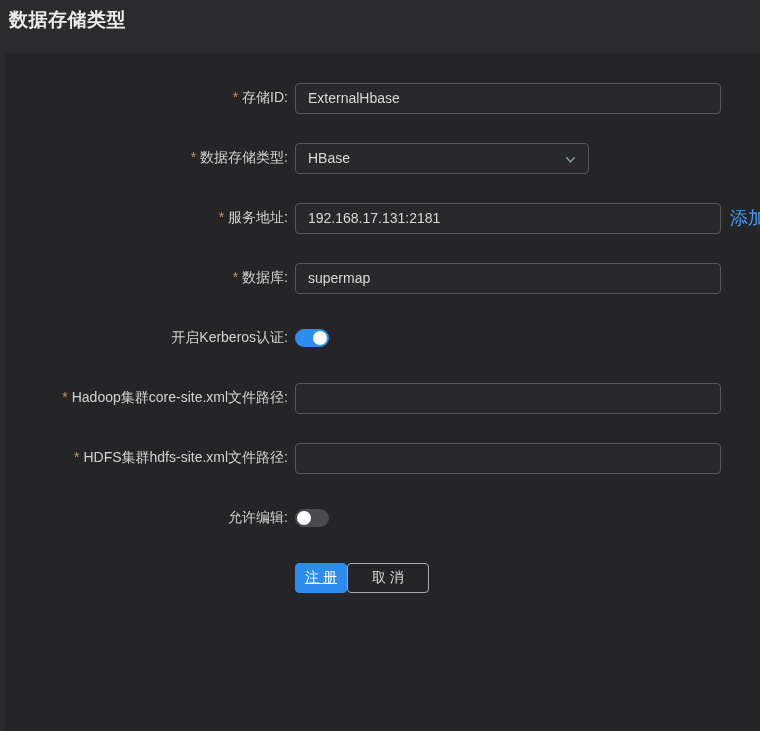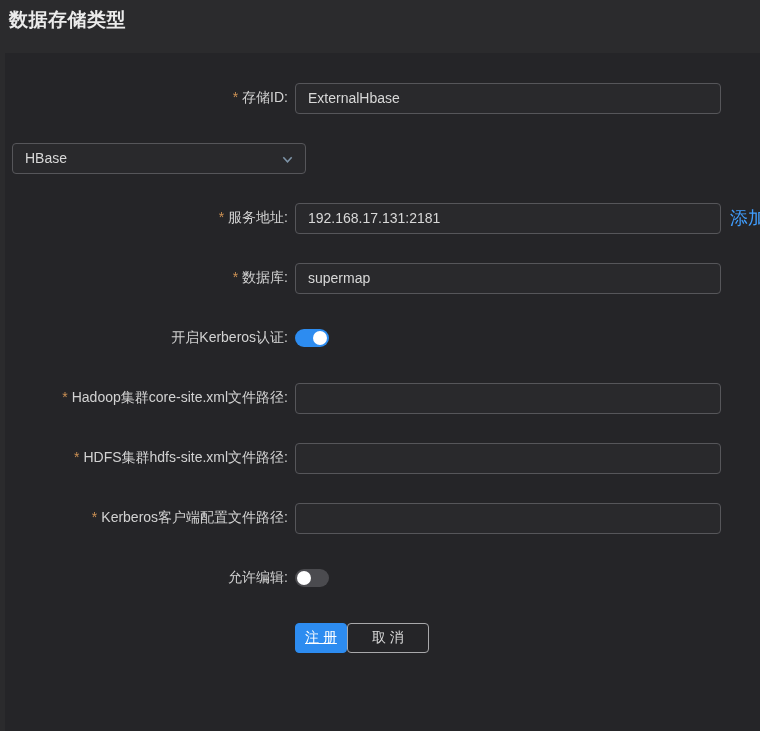--- a/index.html
+++ b/index.html
@@ -142,20 +142,21 @@
 <div class="panel">
 
   <div class="form-row">
     <div class="form-label"><span class="required-mark">*</span><span>存储ID:</span></div>
     <div class="control">
       <input class="text-input" type="text" value="ExternalHbase" style="">
     </div>
   </div>
 
   <div class="form-row">
+    <div class="form-label"><span class="required-mark">*</span><span>数据存储类型:</span></div>
     <div class="control">
       <div class="select-box">
         <span class="select-value">HBase</span>
         <svg class="select-arrow" viewBox="0 0 14 14">
           <polyline points="2.5,4.5 7,9.5 11.5,4.5" fill="none" stroke="#7e94a8" stroke-width="1.6"></polyline>
         </svg>
       </div>
     </div>
   </div>
 
@@ -191,26 +192,20 @@
   </div>
 
   <div class="form-row">
     <div class="form-label"><span class="required-mark">*</span><span>HDFS集群hdfs-site.xml文件路径:</span></div>
     <div class="control">
       <input class="text-input" type="text" value="" style="">
     </div>
   </div>
 
 
-  <div class="form-row">
-    <div class="form-label"><span class="required-mark">*</span><span>Kerberos客户端配置文件路径:</span></div>
-    <div class="control">
-      <input class="text-input" type="text" value="" style="">
-    </div>
-  </div>
 
   <div class="form-row">
     <div class="form-label"><span>允许编辑:</span></div>
     <div class="control">
       <div class="switch off">
         <div class="knob"></div>
       </div>
     </div>
   </div>
 

